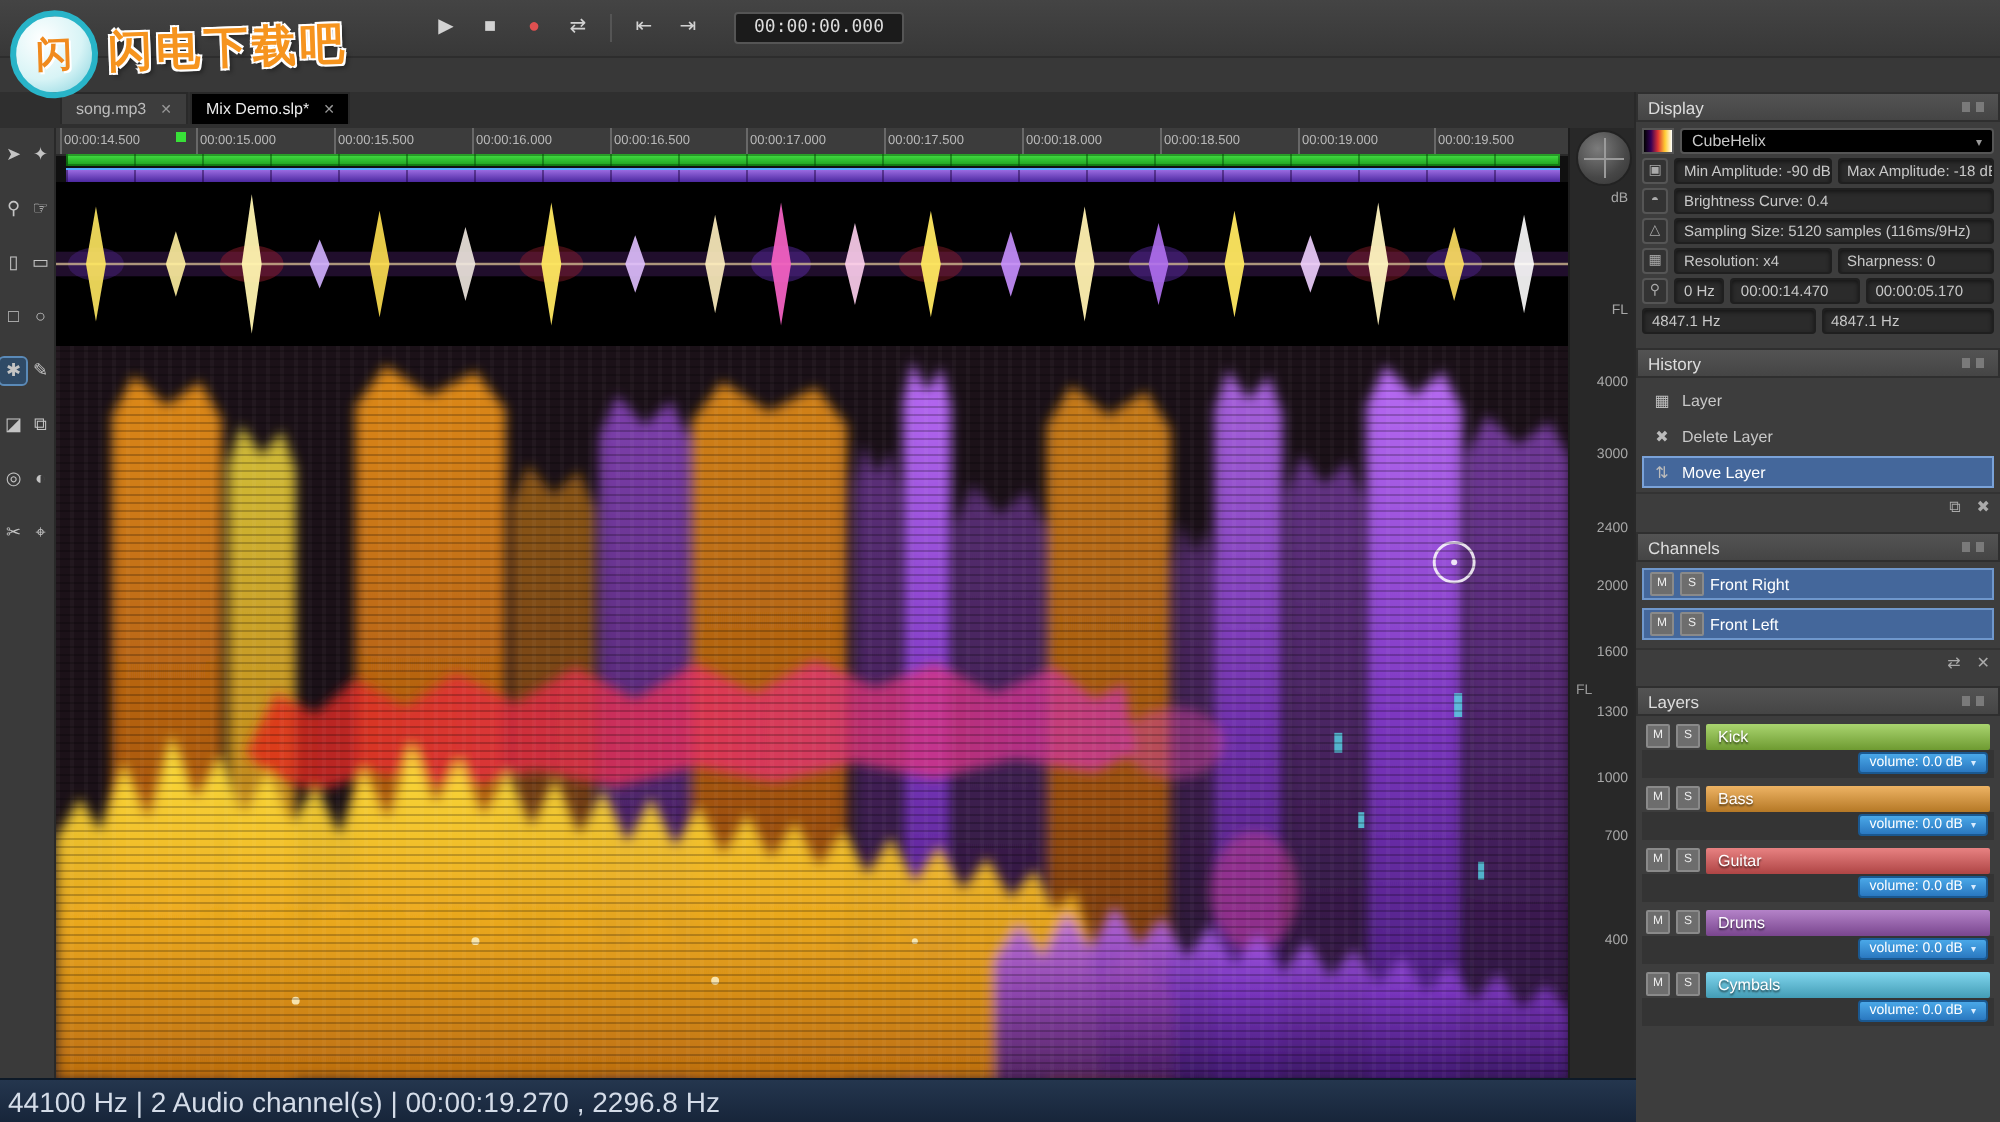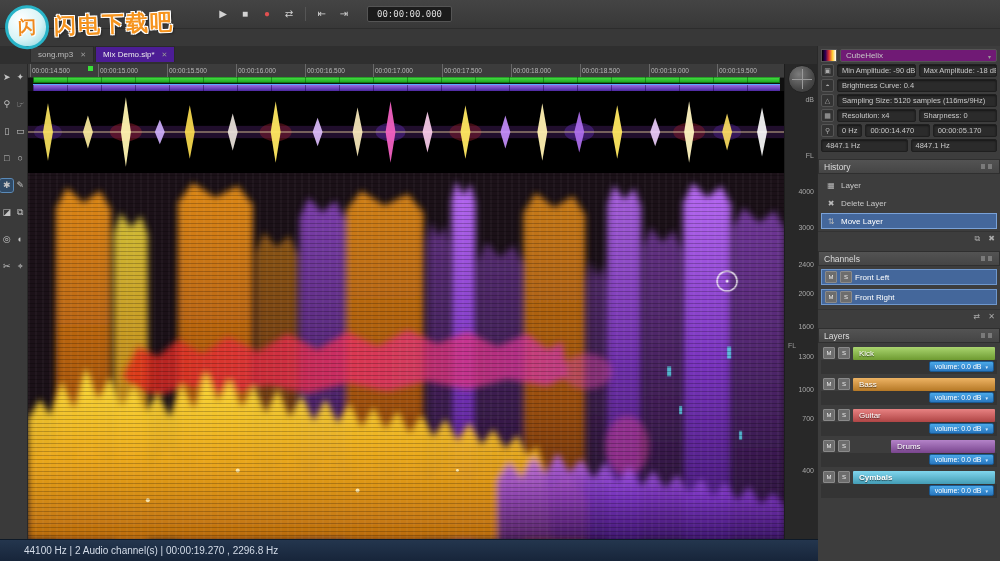--- a/index.html
+++ b/index.html
@@ -22,21 +22,21 @@
        display:flex;gap:5px;align-items:center;margin-right:9px;cursor:pointer;}
   .mode-select .arr{color:#999;font-size:6px;}
   .field{background:#2c2c2c;border:1px solid #555;color:#c8c8c8;padding:1px 7px;border-radius:2px;margin-right:9px;cursor:text;white-space:nowrap;}
   .contrast{color:#ccc;font-size:10px;margin-left:2px;cursor:pointer;}
 
   
   .tabbar{position:absolute;top:46px;left:0;right:182px;height:18px;background:#2f2f2f;display:flex;
        padding-left:30px;gap:1px;}
   .tab{display:flex;align-items:center;gap:7px;background:#3d3d3d;color:#bcbcbc;font-size:8px;padding:0 7px;
        height:15px;border:1px solid #292929;border-bottom:none;cursor:pointer;white-space:nowrap;}
-  .tab.active{background:#4c1d95;color:#ececec;}
+  .tab.active{background:#000000;color:#ececec;}
   .tab .close{font-size:7px;color:#999;cursor:pointer;}
 
   
   .rail{position:absolute;top:64px;left:0;width:27px;bottom:21px;background:#3a3a3a;border-right:1px solid #292929;
        display:grid;grid-template-columns:1fr 1fr;justify-items:center;align-content:start;row-gap:14px;padding-top:7px;}
   .tool{width:13px;height:13px;font-size:9px;line-height:13px;text-align:center;color:#c4c4c4;cursor:pointer;}
   .tool.sel{background:#2f4a66;outline:1px solid #5a8ab8;border-radius:2px;}
 
   
   .main{position:absolute;left:28px;top:64px;right:182px;bottom:21px;background:#101010;}
@@ -78,21 +78,21 @@
        background:repeating-linear-gradient(90deg,#7a7a7a 0 4px,transparent 4px 7px);}
   .pbody{padding:3px 3px 2px;display:flex;flex-direction:column;gap:2px;}
   .prow{display:flex;align-items:center;gap:3px;}
   .picon{width:11px;height:11px;flex:none;font-size:7px;line-height:11px;text-align:center;color:#aaa;background:#333;
        border:1px solid #555;border-radius:2px;cursor:pointer;}
   .vbox{background:#2b2b2b;border:1px solid #1f1f1f;box-shadow:inset 0 1px 2px rgba(0,0,0,.5);color:#c8c8c8;
        padding:1px 4px;border-radius:2px;font-size:7.5px;white-space:nowrap;overflow:hidden;cursor:text;}
   .vbox.grow{flex:1;}
   .cm-swatch{width:14px;height:11px;flex:none;border:1px solid #555;
        background:linear-gradient(90deg,#000,#330055,#dd3333,#ffcc33,#fff);}
-  .select{flex:1;display:flex;align-items:flex-end;background:#701a75;border:1px solid #555;padding:1px 5px;
+  .select{flex:1;display:flex;align-items:flex-end;background:#000000;border:1px solid #555;padding:1px 5px;
        border-radius:2px;cursor:pointer;gap:16px;}
   .select .arr{margin-left:auto;font-size:6px;color:#999;}
 
   .hitem{display:flex;align-items:center;gap:5px;height:14px;padding:0 4px;border:1px solid transparent;cursor:pointer;}
   .hitem.sel{background:#44679b;border-color:#7aa2d8;color:#fff;}
   .hicon{width:10px;text-align:center;font-size:8px;color:#bbb;}
   .pfoot{display:flex;justify-content:flex-end;gap:8px;padding:2px 5px;border-top:1px solid #333;color:#aaa;}
   .pfoot span{cursor:pointer;}
 
   .chrow{display:flex;align-items:center;gap:3px;height:14px;padding:0 3px;background:#44679b;
@@ -105,21 +105,21 @@
   .lband{flex:1;height:13px;line-height:13px;padding-left:6px;color:#fff;font-size:8px;
        text-shadow:0 1px 1px rgba(0,0,0,.6);border-radius:1px;cursor:pointer;
        background-image:linear-gradient(rgba(255,255,255,.25),rgba(0,0,0,.22));}
   .lvol{display:flex;justify-content:flex-end;padding:1px 3px 2px;background:#343434;}
   .volbadge{display:flex;align-items:center;gap:4px;background:linear-gradient(#4aa8e8,#2a78c0);color:#fff;
        font-size:7px;padding:1px 5px;border:1px solid #1a5890;border-radius:2px;cursor:pointer;}
   .volbadge .arr{font-size:5px;color:#d8ecff;}
 
   
   .status{position:absolute;left:0;bottom:0;right:182px;height:21px;background:linear-gradient(#24364e,#17253a);
-       border-top:1px solid #0e1a28;color:#d4dce8;font-size:10px;display:flex;align-items:center;padding-left:24px;}
+       border-top:1px solid #0e1a28;color:#d4dce8;font-size:14px;display:flex;align-items:center;padding-left:4px;}
 
   
   .watermark{position:absolute;top:3px;left:5px;display:flex;align-items:center;gap:5px;z-index:60;
        pointer-events:none;transform:rotate(-2deg);}
   .wm-badge{width:38px;height:38px;border-radius:50%;flex:none;
        background:radial-gradient(circle at 35% 30%,#ffffff,#d8f4f6 55%,#7fd0dc);border:3px solid #28b4c8;
        color:#f08a1e;font-size:18px;font-weight:bold;line-height:38px;text-align:center;text-shadow:1px 1px 0 #fff;}
   .wm-text{font-size:22px;font-weight:bold;color:#f6941e;letter-spacing:2px;
        text-shadow:-1px -1px 0 #fff,1px -1px 0 #fff,-1px 1px 0 #fff,1px 1px 0 #fff,2px 2px 2px rgba(0,0,0,.35);}
 </style>
@@ -317,20 +317,23 @@
         <span class="f" style="top:58%">1000</span>
         <span class="f" style="top:66%">700</span>
         <span class="f" style="top:80%">400</span>
       </div>
     </div>
   </div>
 
   <div class="rpanel">
 
     <div class="panel">
+      <div class="phead">
+        <span>Display</span>
+      </div>
       <div class="pbody">
         <div class="prow">
           <span class="cm-swatch"></span>
           <span class="select">
             <span>CubeHelix</span>
             <span class="arr">▾</span>
           </span>
         </div>
         <div class="prow">
           <span class="picon">▣</span>
@@ -388,26 +391,26 @@
     </div>
 
     <div class="panel">
       <div class="phead">
         <span>Channels</span>
       </div>
       <div class="pbody">
         <div class="chrow">
           <span class="ms">M</span>
           <span class="ms">S</span>
-          <span>Front Left</span>
+          <span>Front Right</span>
         </div>
         <div class="chrow">
           <span class="ms">M</span>
           <span class="ms">S</span>
-          <span>Front Right</span>
+          <span>Front Left</span>
         </div>
       </div>
       <div class="pfoot">
         <span>⇄</span>
         <span>✕</span>
       </div>
     </div>
 
     <div class="panel">
       <div class="phead">
@@ -454,35 +457,35 @@
               <span>volume: 0.0 dB</span>
               <span class="arr">▾</span>
             </span>
           </div>
         </div>
 
         <div class="layer">
           <div class="lmain">
             <span class="ms">M</span>
             <span class="ms">S</span>
-            <span class="lband" style="background-color: rgb(155, 89, 182); margin-left: 38px;">Drums</span>
+            <span class="lband" style="background-color: rgb(155, 89, 182);">Drums</span>
           </div>
           <div class="lvol">
             <span class="volbadge">
               <span>volume: 0.0 dB</span>
               <span class="arr">▾</span>
             </span>
           </div>
         </div>
 
         <div class="layer">
           <div class="lmain">
             <span class="ms">M</span>
             <span class="ms">S</span>
-            <span class="lband" style="background-color: rgb(86, 200, 232); font-weight: bold;">Cymbals</span>
+            <span class="lband" style="background-color: rgb(86, 200, 232);">Cymbals</span>
           </div>
           <div class="lvol">
             <span class="volbadge">
               <span>volume: 0.0 dB</span>
               <span class="arr">▾</span>
             </span>
           </div>
         </div>
 
       </div>

